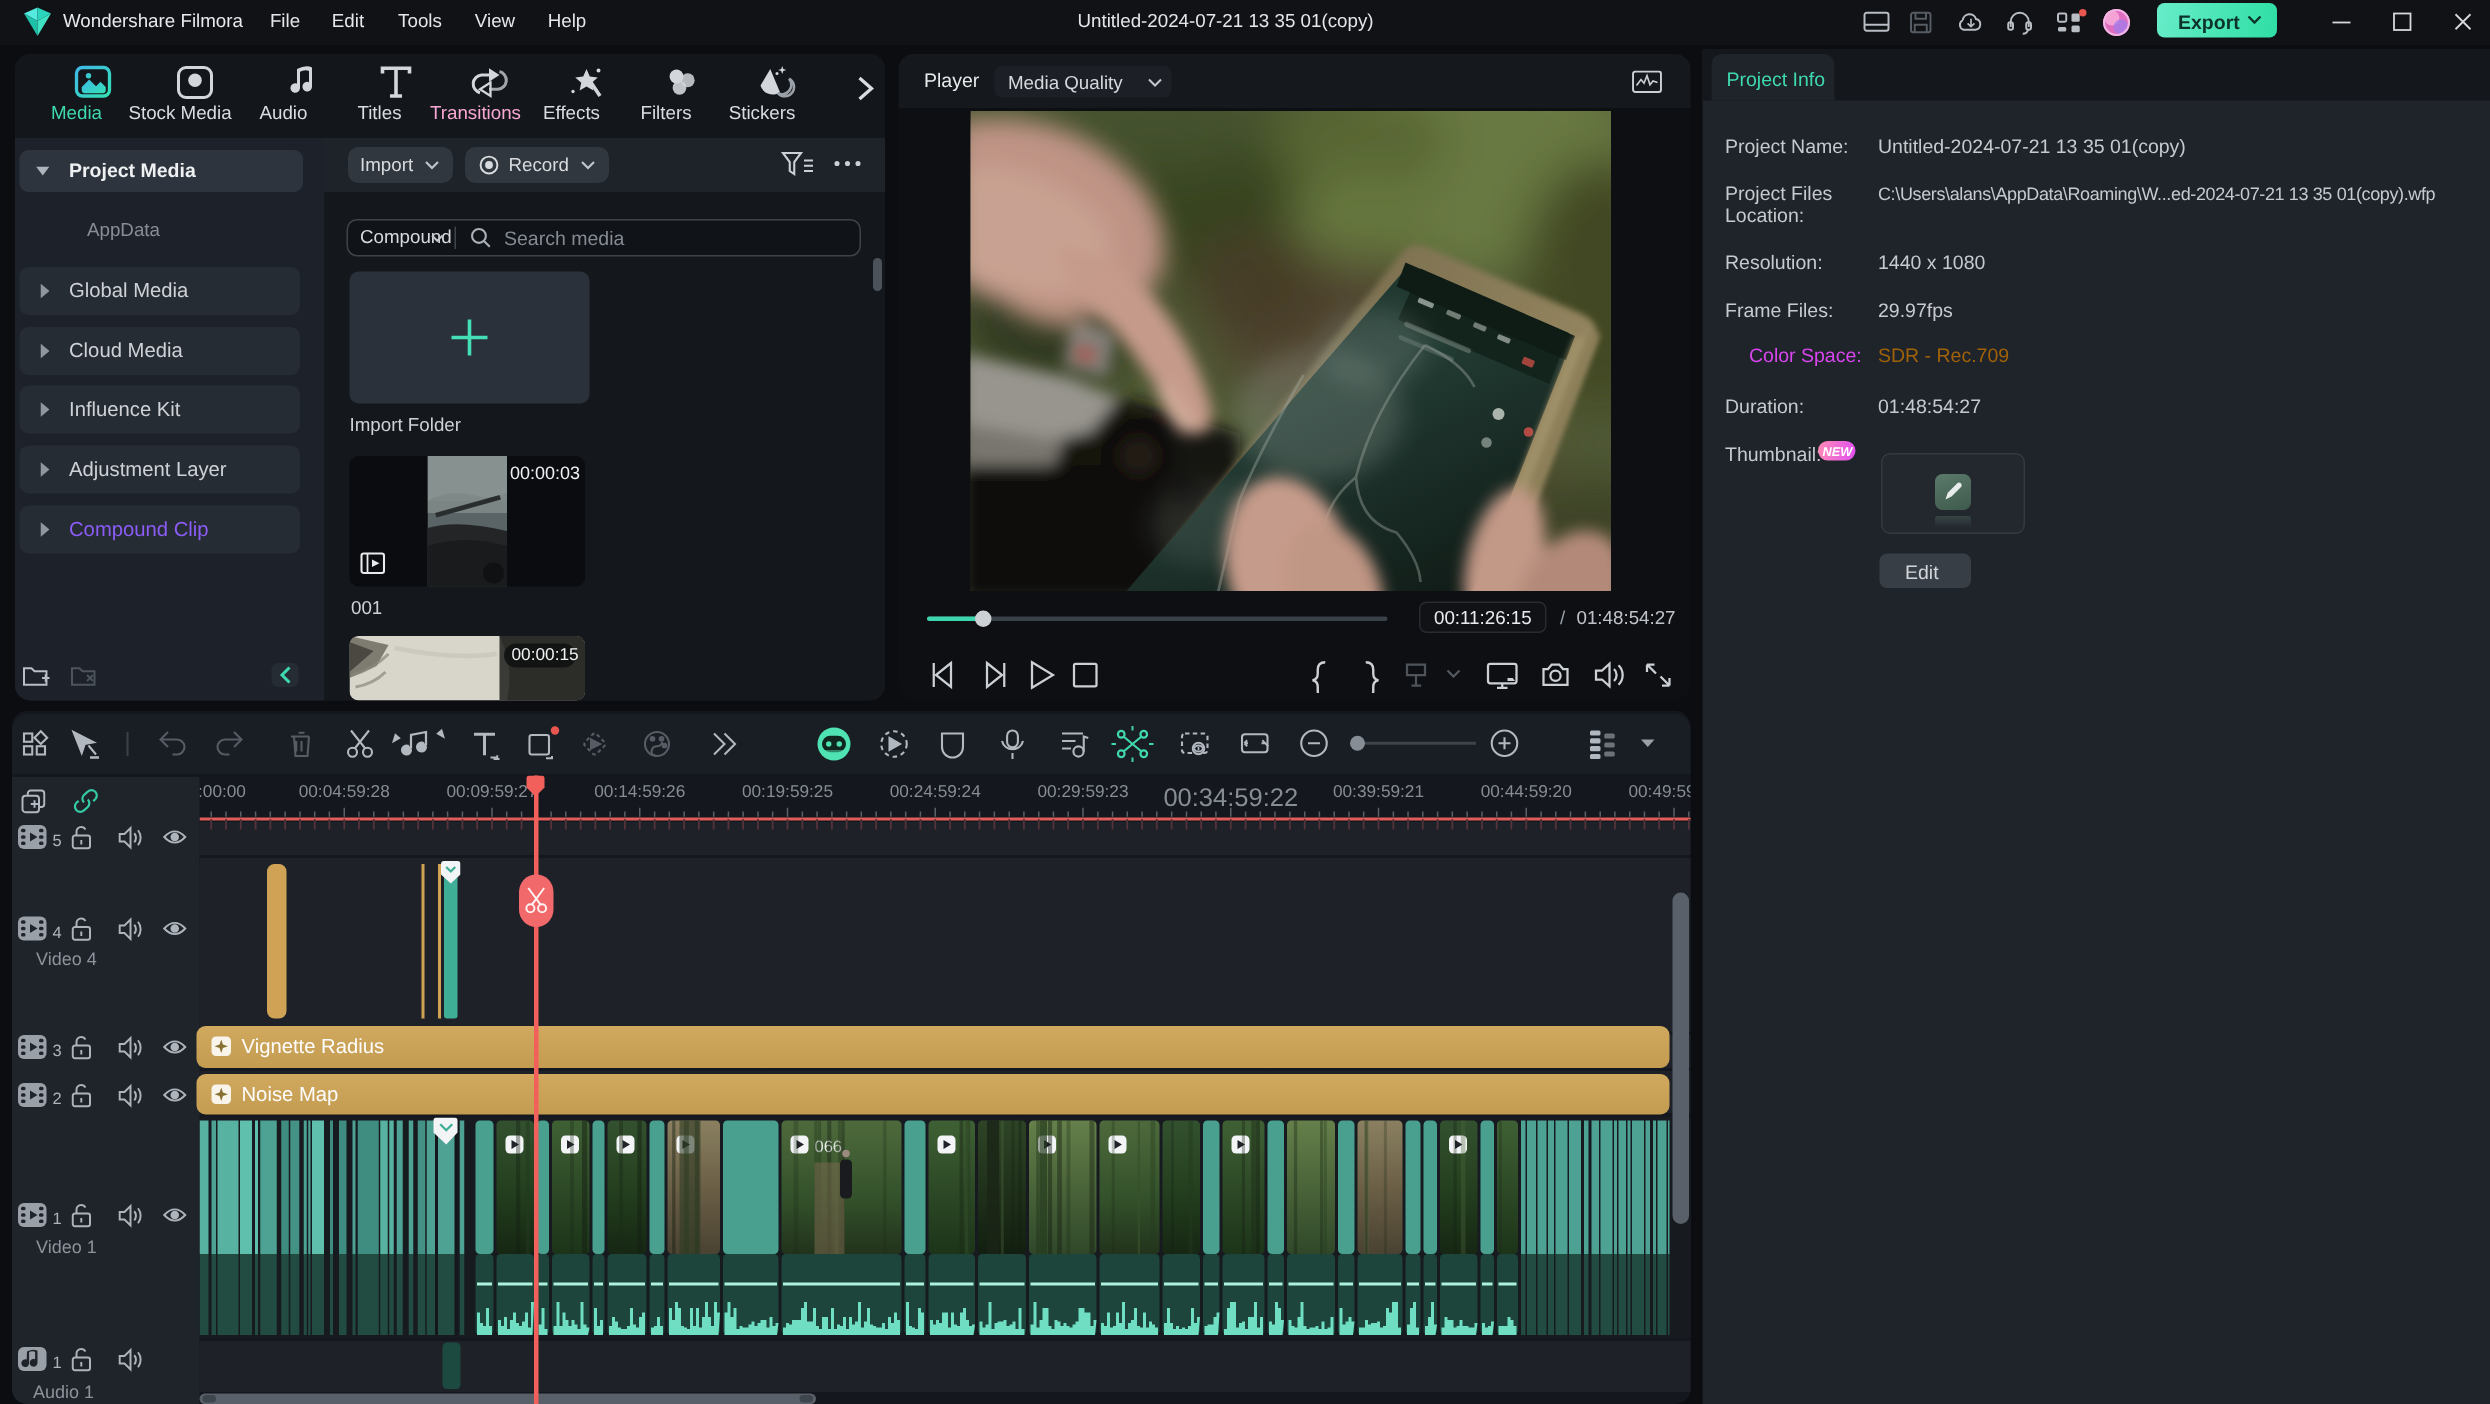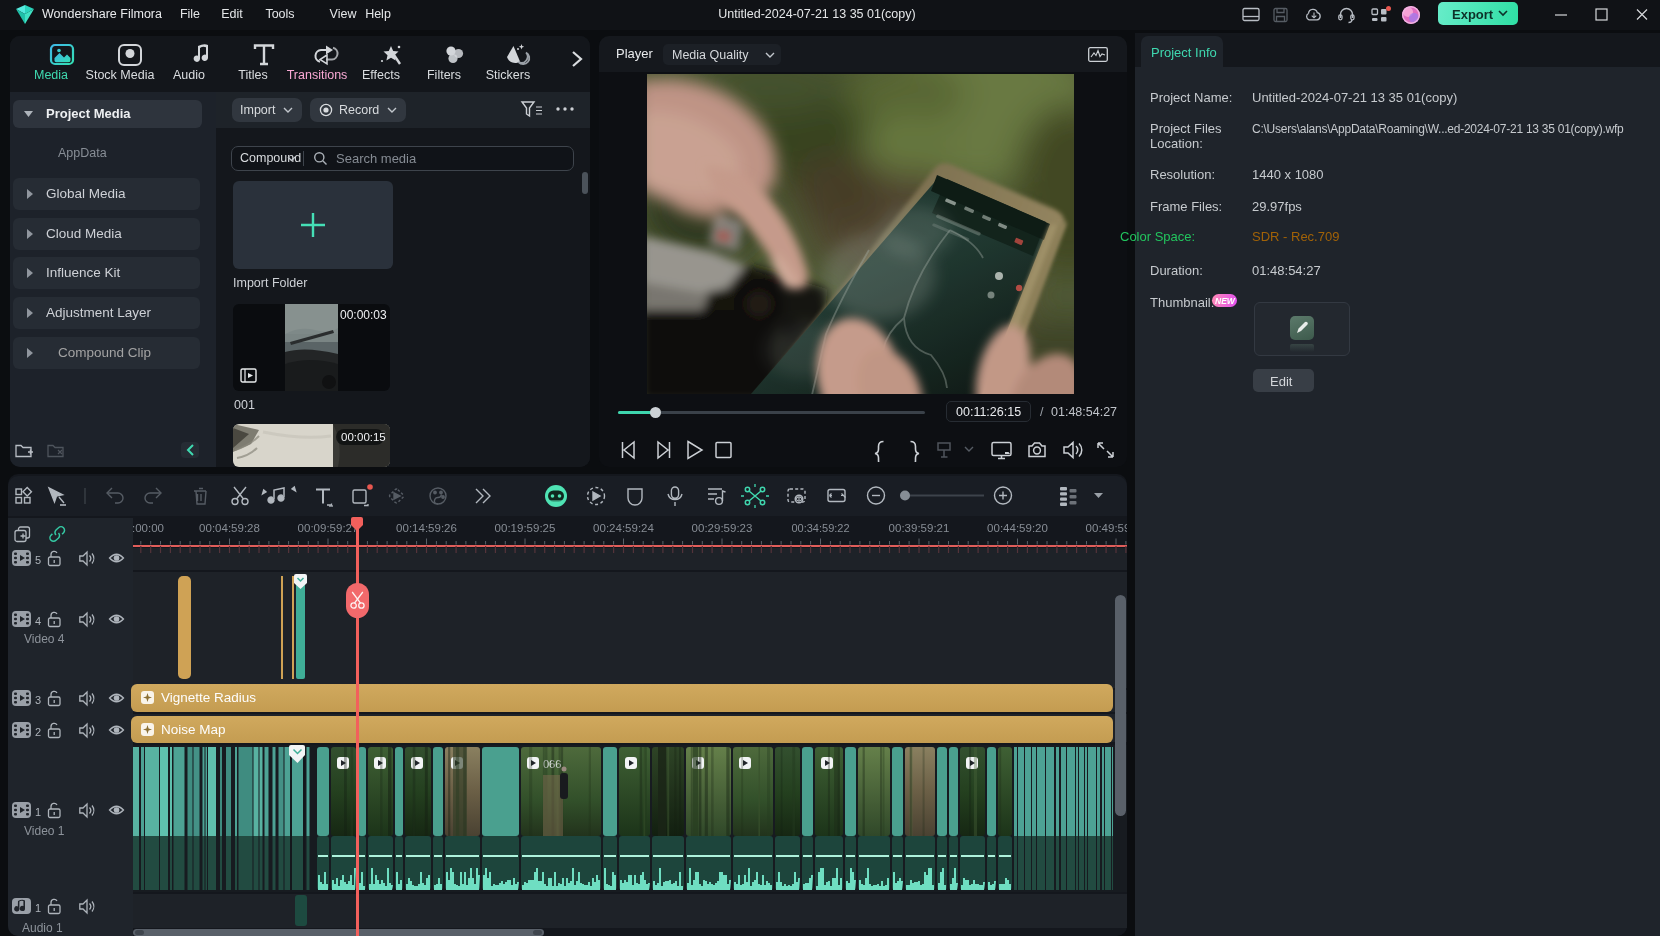--- a/index.html
+++ b/index.html
@@ -15,21 +15,21 @@
     </defs>
 <path d="M2 5 L11 1 L11 10 Z" fill="#55eadf"></path>
     <path d="M11 1 L20 5 L11 10 Z" fill="#2ad4bd"></path>
 <path d="M2 5 L11 10 L11 20 Z" fill="#1fc0a8"></path>
     <path d="M20 5 L11 10 L11 20 Z" fill="#40e2c4"></path>
   </svg>
 <div class="t" style="left:42px;top:7px;color:#e9eaec;font-size:12.5px">Wondershare Filmora</div>
 <div class="t" style="left:190px;top:7px;color:#e4e6e8;font-size:12.5px;transform:translateX(-50%)">File</div>
 <div class="t" style="left:232px;top:7px;color:#e4e6e8;font-size:12.5px;transform:translateX(-50%)">Edit</div>
 <div class="t" style="left:280px;top:7px;color:#e4e6e8;font-size:12.5px;transform:translateX(-50%)">Tools</div>
-<div class="t" style="left:343px;top:7px;color:#e4e6e8;font-size:12.5px;transform:translateX(-50%)">View</div>
+<div class="t" style="left:330px;top:7px;color:#e4e6e8;font-size:12.5px;transform:translateX(-50%)">View</div>
 <div class="t" style="left:378px;top:7px;color:#e4e6e8;font-size:12.5px;transform:translateX(-50%)">Help</div>
 <div class="t" style="left:817px;top:7px;color:#e4e6e8;font-size:12.5px;transform:translateX(-50%)">Untitled-2024-07-21 13 35 01(copy)</div>
 <svg style="position:absolute;left:1240px;top:5px" width="190" height="20" viewBox="0 0 190 20">
 <g stroke="#b9bec5" fill="none" stroke-width="1.3">
 <rect x="3" y="3.5" width="16" height="12" rx="1.5"></rect>
       <line x1="3" y1="11.5" x2="19" y2="11.5"></line>
 <g stroke="#565c64">
         <rect x="34" y="3.5" width="13" height="13" rx="1.5"></rect>
         <path d="M37 3.5 v4 h7 v-4 M36.5 16.5 v-5 h8 v5"></path>
       </g>
@@ -148,21 +148,21 @@
 <div class="t" style="left:46px;top:265.4px;color:#ced1d6;font-size:13.5px">Influence Kit</div>
 <div class="" style="left:13px;top:297.09999999999997px;width:187px;height:32px;background:#262c34;border-radius:6px"></div>
 <svg style="position:absolute;left:27px;top:308.09999999999997px" width="6" height="10">
     <path d="M0 0 L6 5 L0 10 z" fill="#90969e"></path>
   </svg>
 <div class="t" style="left:46px;top:305.09999999999997px;color:#ced1d6;font-size:13.5px">Adjustment Layer</div>
 <div class="" style="left:13px;top:336.79999999999995px;width:187px;height:32px;background:#262c34;border-radius:6px"></div>
 <svg style="position:absolute;left:27px;top:347.79999999999995px" width="6" height="10">
     <path d="M0 0 L6 5 L0 10 z" fill="#90969e"></path>
   </svg>
-<div class="t" style="left:58px;top:344.79999999999995px;color:#a3a3a3;font-size:13.5px">Compound Clip</div>
+<div class="t" style="left:46px;top:344.79999999999995px;color:#8b5cf6;font-size:13.5px">Compound Clip</div>
 <svg style="position:absolute;left:14px;top:441px" width="190" height="20" viewBox="0 0 190 20">
 <g fill="none" stroke="#b9bec5" stroke-width="1.3">
       <path d="M2 4.5 h5 l2 2 h8 v9 h-15 z"></path>
       <path d="M14 11 h5 M16.5 8.5 v5" stroke-width="1.4"></path>
     </g>
 <g fill="none" stroke="#4e545c" stroke-width="1.3">
       <path d="M34 4.5 h5 l2 2 h8 v9 h-15 z"></path>
       <path d="M44 9 l4 4 M48 9 l-4 4" stroke-width="1.2"></path>
     </g>
 </svg>
@@ -410,21 +410,21 @@
 <div class="t" style="left:1151px;top:45px;color:#3fd9b0;font-size:13px">Project Info</div>
 <div class="t" style="left:1150px;top:90px;color:#c6cace;font-size:13px">Project Name:</div>
 <div class="t" style="left:1252px;top:90px;color:#c6cace;font-size:13px">Untitled-2024-07-21 13 35 01(copy)</div>
 <div class="t" style="left:1150px;top:121px;color:#c6cace;font-size:13px">Project Files</div>
 <div class="t" style="left:1150px;top:136px;color:#c6cace;font-size:13px">Location:</div>
 <div class="t" style="left:1252px;top:122px;color:#c6cace;font-size:12px;letter-spacing:-.25px">C:\Users\alans\AppData\Roaming\W...ed-2024-07-21 13 35 01(copy).wfp</div>
 <div class="t" style="left:1150px;top:167px;color:#c6cace;font-size:13px">Resolution:</div>
 <div class="t" style="left:1252px;top:167px;color:#c6cace;font-size:13px">1440 x 1080</div>
 <div class="t" style="left:1150px;top:199px;color:#c6cace;font-size:13px">Frame Files:</div>
 <div class="t" style="left:1252px;top:199px;color:#c6cace;font-size:13px">29.97fps</div>
-<div class="t" style="left:1120px;top:229px;color:#22c55e;font-size:13px">Color Space:</div>
+<div class="t" style="left:1166px;top:229px;color:#d946ef;font-size:13px">Color Space:</div>
 <div class="t" style="left:1252px;top:229px;color:#a16207;font-size:13px">SDR - Rec.709</div>
 <div class="t" style="left:1150px;top:263px;color:#c6cace;font-size:13px">Duration:</div>
 <div class="t" style="left:1252px;top:263px;color:#c6cace;font-size:13px">01:48:54:27</div>
 <div class="t" style="left:1150px;top:295px;color:#c6cace;font-size:13px">Thumbnail:</div>
 <div class="" style="left:1212px;top:294px;width:25px;height:13px;background:linear-gradient(100deg,#ff8ab5,#e14ff0);border-radius:6.5px"></div>
 <div class="t" style="left:1215px;top:296px;color:#fff;font-size:8.5px;font-weight:bold;font-style:italic">NEW</div>
 <div class="" style="left:1254px;top:302px;width:96px;height:54px;background:#23282f;border:1px solid #333942;border-radius:6px"></div>
 <div class="" style="left:1290px;top:316px;width:24px;height:24px;background:linear-gradient(160deg,#5c7a6b,#3d5a4c);border-radius:5px"></div>
 <svg style="position:absolute;left:1295px;top:321px" width="14" height="14">
     <path d="M2 12 L3.5 7.5 L10 1 a1.8 1.8 0 0 1 2.5 2.5 L6 10 Z" fill="#e8ecea"></path>
@@ -539,21 +539,21 @@
   </svg>
 <div class="" style="left:133px;top:518px;width:994px;height:28px;background:#14171d;overflow:hidden"></div>
 <div class="" style="left:133px;top:518px;width:994px;height:28px;overflow:hidden">
     <div class="t" style="left:-1px;top:4px;color:#878d95;font-size:11.5px">:00:00</div>
     <div class="t" style="left:96.5px;top:4px;color:#878d95;font-size:11.5px;transform:translateX(-50%)">00:04:59:28</div>
     <div class="t" style="left:195.0px;top:4px;color:#878d95;font-size:11.5px;transform:translateX(-50%)">00:09:59:27</div>
     <div class="t" style="left:293.5px;top:4px;color:#878d95;font-size:11.5px;transform:translateX(-50%)">00:14:59:26</div>
     <div class="t" style="left:392.0px;top:4px;color:#878d95;font-size:11.5px;transform:translateX(-50%)">00:19:59:25</div>
     <div class="t" style="left:490.5px;top:4px;color:#878d95;font-size:11.5px;transform:translateX(-50%)">00:24:59:24</div>
     <div class="t" style="left:589.0px;top:4px;color:#878d95;font-size:11.5px;transform:translateX(-50%)">00:29:59:23</div>
-    <div class="t" style="left:687.5px;top:4px;color:#878d95;font-size:11px;transform:translateX(-50%)">00:34:59:22</div>
+    <div class="t" style="left:687.5px;top:4px;color:#878d95;font-size:17px;transform:translateX(-50%)">00:34:59:22</div>
     <div class="t" style="left:786.0px;top:4px;color:#878d95;font-size:11.5px;transform:translateX(-50%)">00:39:59:21</div>
     <div class="t" style="left:884.5px;top:4px;color:#878d95;font-size:11.5px;transform:translateX(-50%)">00:44:59:20</div>
     <div class="t" style="left:983.0px;top:4px;color:#878d95;font-size:11.5px;transform:translateX(-50%)">00:49:59:19</div>
     <svg style="position:absolute;left:0;top:0" width="994" height="28">
       <path d="M-2.0 26.5 V20.5 M7.8 26.5 V23 M17.7 26.5 V23 M27.5 26.5 V23 M37.4 26.5 V23 M47.2 26.5 V23 M57.1 26.5 V23 M67.0 26.5 V23 M76.8 26.5 V23 M86.6 26.5 V23 M96.5 26.5 V20.5 M106.3 26.5 V23 M116.2 26.5 V23 M126.0 26.5 V23 M135.9 26.5 V23 M145.8 26.5 V23 M155.6 26.5 V23 M165.4 26.5 V23 M175.3 26.5 V23 M185.1 26.5 V23 M195.0 26.5 V20.5 M204.8 26.5 V23 M214.7 26.5 V23 M224.6 26.5 V23 M234.4 26.5 V23 M244.2 26.5 V23 M254.1 26.5 V23 M263.9 26.5 V23 M273.8 26.5 V23 M283.6 26.5 V23 M293.5 26.5 V20.5 M303.4 26.5 V23 M313.2 26.5 V23 M323.1 26.5 V23 M332.9 26.5 V23 M342.8 26.5 V23 M352.6 26.5 V23 M362.4 26.5 V23 M372.3 26.5 V23 M382.1 26.5 V23 M392.0 26.5 V20.5 M401.9 26.5 V23 M411.7 26.5 V23 M421.6 26.5 V23 M431.4 26.5 V23 M441.2 26.5 V23 M451.1 26.5 V23 M460.9 26.5 V23 M470.8 26.5 V23 M480.6 26.5 V23 M490.5 26.5 V20.5 M500.4 26.5 V23 M510.2 26.5 V23 M520.0 26.5 V23 M529.9 26.5 V23 M539.8 26.5 V23 M549.6 26.5 V23 M559.5 26.5 V23 M569.3 26.5 V23 M579.1 26.5 V23 M589.0 26.5 V20.5 M598.9 26.5 V23 M608.7 26.5 V23 M618.5 26.5 V23 M628.4 26.5 V23 M638.2 26.5 V23 M648.1 26.5 V23 M658.0 26.5 V23 M667.8 26.5 V23 M677.6 26.5 V23 M687.5 26.5 V20.5 M697.4 26.5 V23 M707.2 26.5 V23 M717.0 26.5 V23 M726.9 26.5 V23 M736.8 26.5 V23 M746.6 26.5 V23 M756.5 26.5 V23 M766.3 26.5 V23 M776.1 26.5 V23 M786.0 26.5 V20.5 M795.9 26.5 V23 M805.7 26.5 V23 M815.5 26.5 V23 M825.4 26.5 V23 M835.2 26.5 V23 M845.1 26.5 V23 M855.0 26.5 V23 M864.8 26.5 V23 M874.6 26.5 V23 M884.5 26.5 V20.5 M894.4 26.5 V23 M904.2 26.5 V23 M914.0 26.5 V23 M923.9 26.5 V23 M933.8 26.5 V23 M943.6 26.5 V23 M953.5 26.5 V23 M963.3 26.5 V23 M973.1 26.5 V23 M983.0 26.5 V20.5 M992.9 26.5 V23 M1002.7 26.5 V23 M1012.5 26.5 V23 M1022.4 26.5 V23 M1032.2 26.5 V23 M1042.1 26.5 V23 M1052.0 26.5 V23 M1061.8 26.5 V23 M1071.7 26.5 V23" stroke="#5a6169" stroke-width="1"></path>
     </svg>
   </div>
 <div class="" style="left:133px;top:544.5px;width:994px;height:2px;background:#e05d5a"></div>
 <div class="" style="left:8px;top:518px;width:125px;height:418px;background:#1f242b;border-radius:0 0 0 10px"></div>
 <svg style="position:absolute;left:8px;top:518px" width="125" height="418" viewBox="0 0 125 418">

